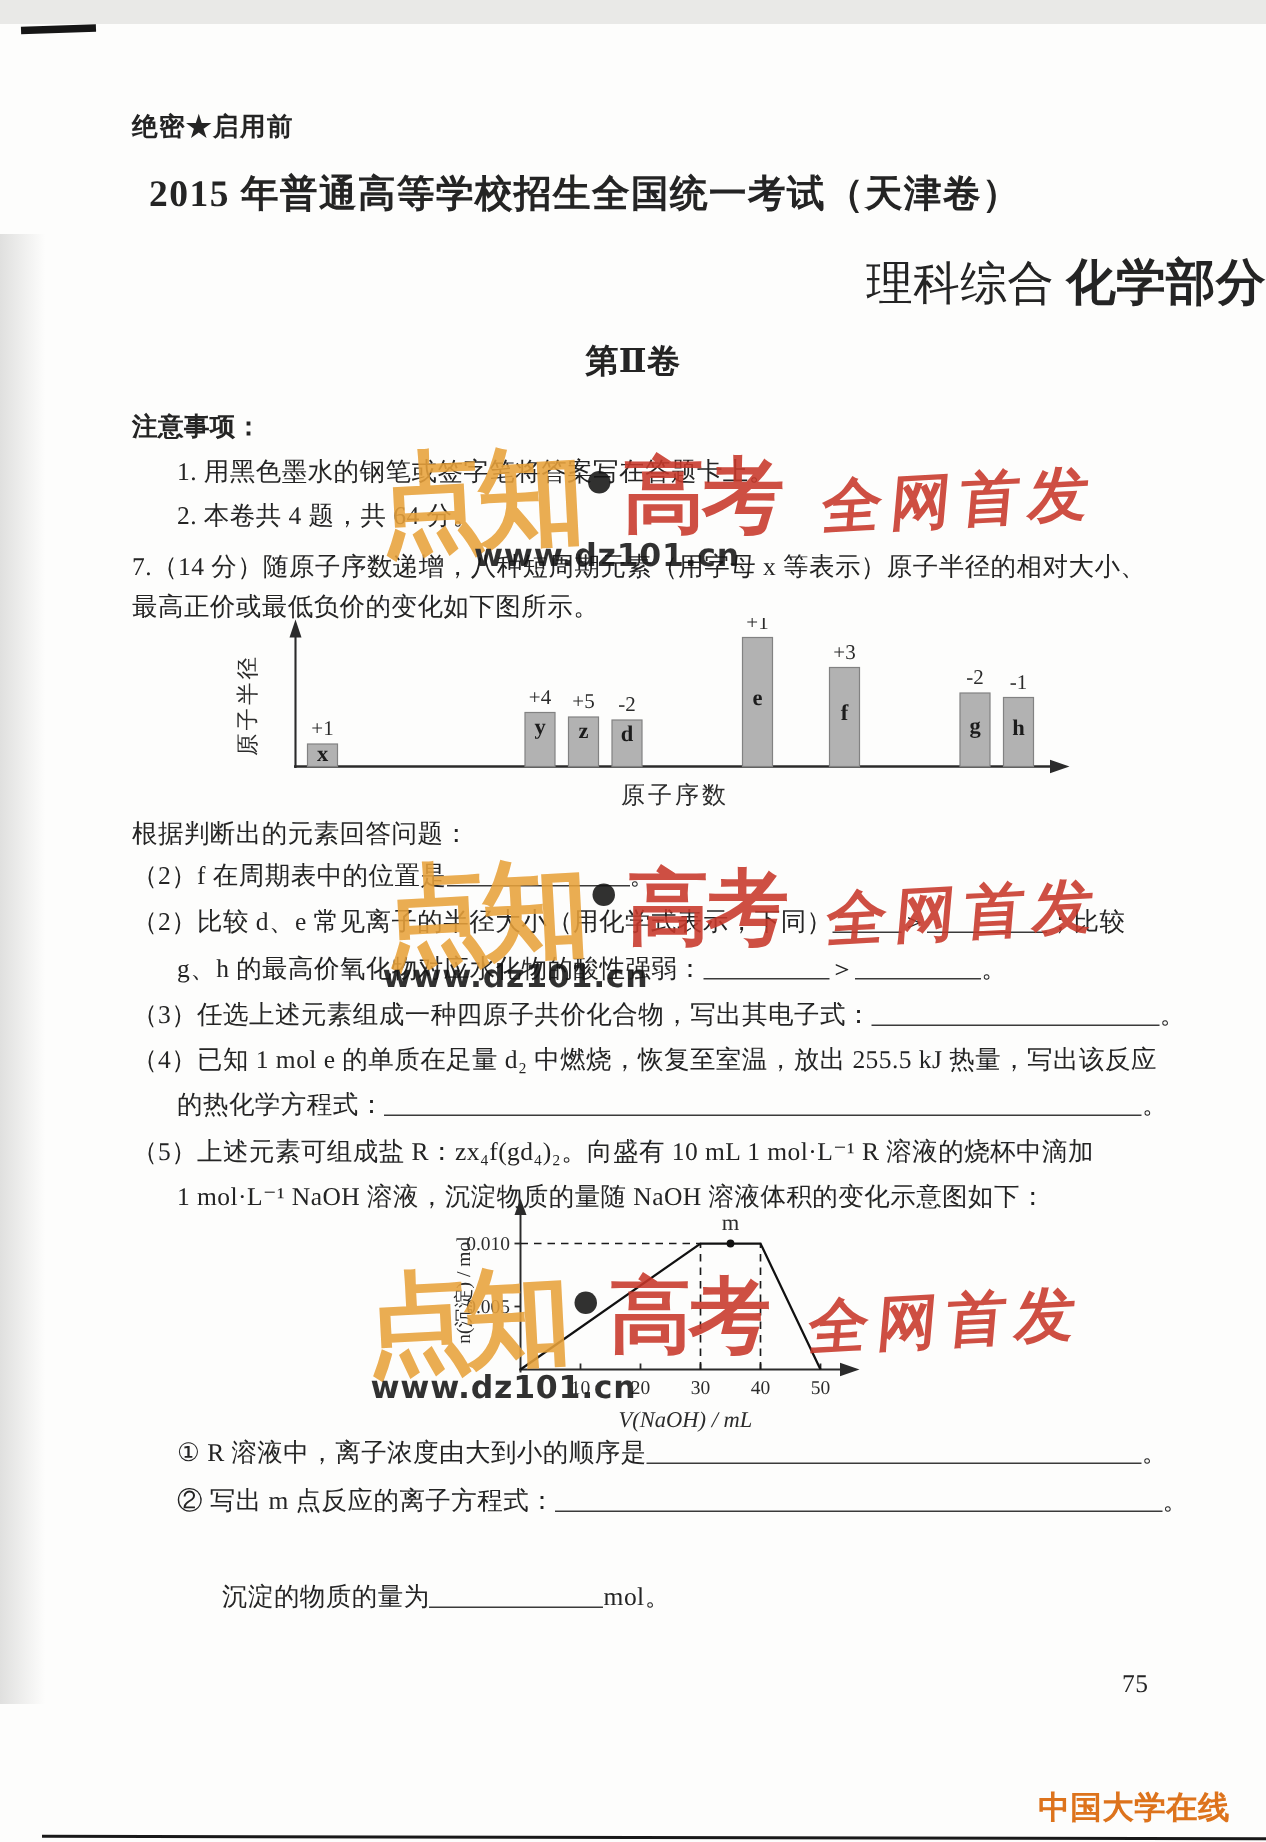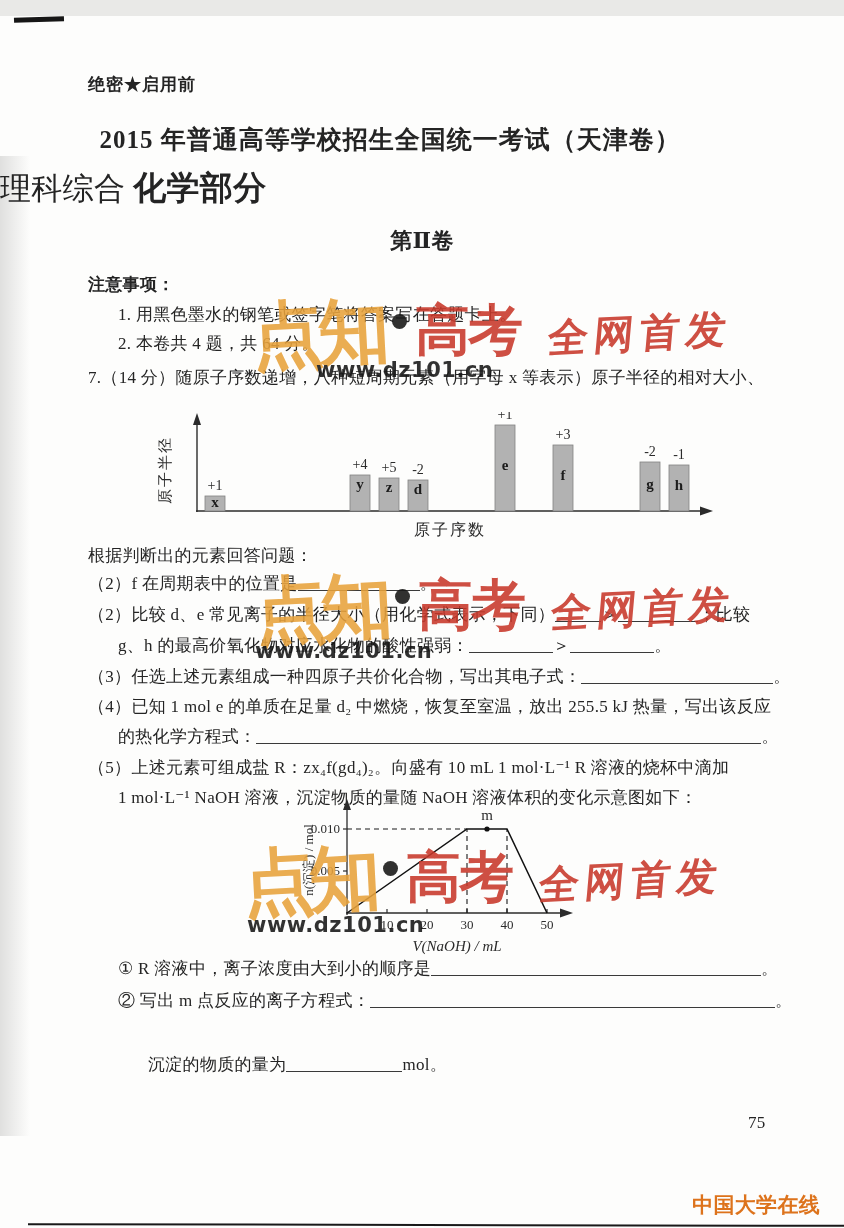--- a/index.html
+++ b/index.html
@@ -20,22 +20,22 @@
     position:absolute; left:14px; top:1px; width:50px; height:5px;
     background:#161616; transform:rotate(-2deg);
   }
   .scan-line-bottom{
     position:absolute; left:28px; top:1208px; width:816px; height:2px;
     background:#191919; transform:rotate(0.12deg);
   }
   .line{position:absolute; white-space:nowrap; font-size:17px; letter-spacing:0.3px;}
   .bold{font-weight:bold;}
   .classification{left:88px; top:57px; font-size:17px; font-weight:bold; letter-spacing:1px;}
-  .title-exam{left:0; top:107px; width:780px; text-align:center; font-size:25px; font-weight:bold; letter-spacing:1px;}
-  .title-subject{left:0; top:150px; width:844px; text-align:left; font-size:31px;}
+  .title-exam{left:0; top:96px; width:780px; text-align:center; font-size:25px; font-weight:bold; letter-spacing:1px;}
+  .title-subject{left:0; top:150px; width:844px; text-align:right; font-size:31px;}
   .title-subject .section-name{font-family:"Liberation Sans","DejaVu Sans",sans-serif; font-weight:bold; font-size:33px;}
   .title-volume{left:0; top:210px; width:844px; text-align:center; font-size:22px; font-weight:bold;}
   .blank{
     display:inline-block; border-bottom:1.2px solid #3a3a3a; height:15px;
     vertical-align:baseline; transform:translateY(2px);
   }
   svg text{font-family:"Liberation Serif","DejaVu Serif",serif;}
   .chart1{position:absolute; left:150px; top:396px;}
   .chart2{position:absolute; left:300px; top:782px;}
   
@@ -67,20 +67,21 @@
     <span> </span>
     <span class="section-name">化学部分</span>
   </div>
   <div class="line title-volume">第Ⅱ卷</div>
 
   <div class="line bold" style="left:88px; top:257px;">注意事项：</div>
   <div class="line" style="left:118px; top:287px;">1. 用黑色墨水的钢笔或签字笔将答案写在答题卡上。</div>
   <div class="line" style="left:118px; top:316px;">2. 本卷共 4 题，共 64 分。</div>
 
   <div class="line" style="left:88px; top:350px;">7.（14 分）随原子序数递增，八种短周期元素（用字母 x 等表示）原子半径的相对大小、</div>
+  <div class="line" style="left:88px; top:377px;">最高正价或最低负价的变化如下图所示。</div>
 
   <svg class="chart1" id="chart1-svg" width="575" height="135" viewBox="0 0 575 135">
       <line x1="47" y1="100" x2="47" y2="11" stroke="#2B2B2B" stroke-width="1.4"></line>
       <polygon points="43,13 51,13 47,1" fill="#2B2B2B"></polygon>
       <line x1="46" y1="99" x2="552" y2="99" stroke="#2B2B2B" stroke-width="1.6"></line>
       <polygon points="563,99 550,94.5 550,103.5" fill="#2B2B2B"></polygon>
       <text x="20" y="58" font-size="15" fill="#2B2B2B" text-anchor="middle" transform="rotate(-90 20 58)" letter-spacing="2">原子半径</text>
       <text x="300" y="123" font-size="16" fill="#2B2B2B" text-anchor="middle" letter-spacing="2">原子序数</text>
       <rect x="55" y="84" width="20" height="15" fill="#B2B2B2" stroke="#828282" stroke-width="0.8"></rect>
       <text x="65" y="95" font-size="15" font-weight="bold" text-anchor="middle" fill="#1c1c1c">x</text>

